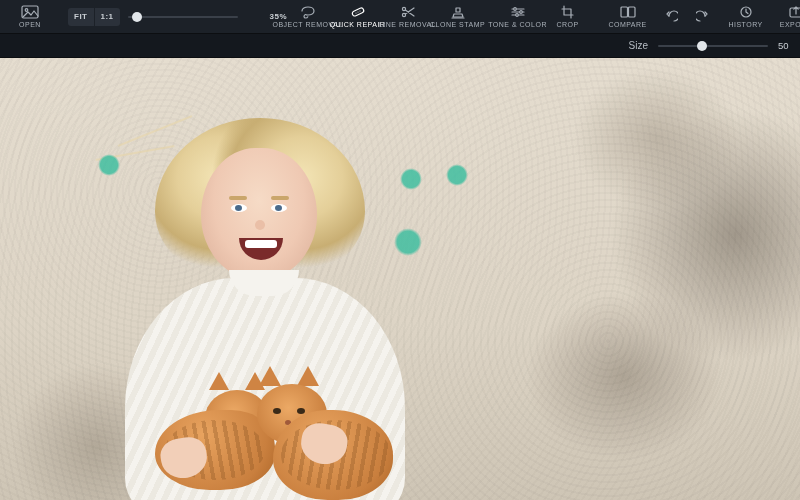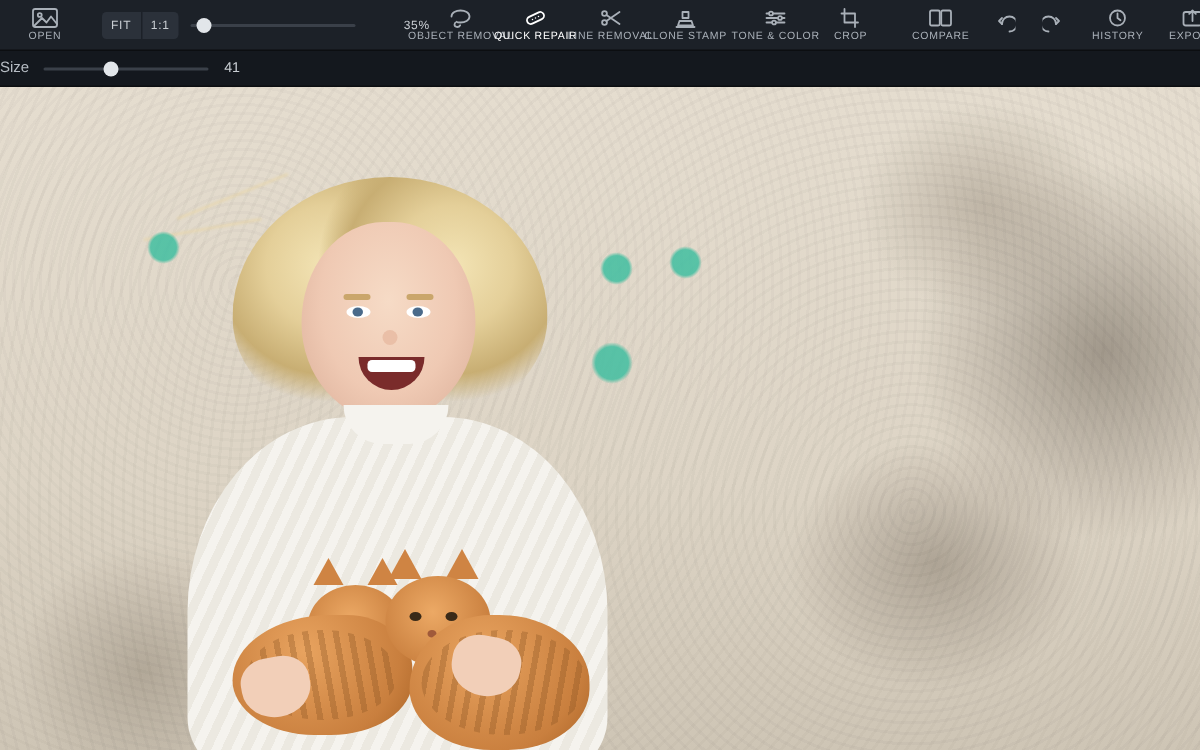--- a/index.html
+++ b/index.html
@@ -10,33 +10,33 @@
   .toolbar { height: 34px; background: #1c2128; display: flex; align-items: center; padding: 0 8px; gap: 6px; font-size: 7px; letter-spacing: 0.5px; color: #a9b0b8; border-bottom: 1px solid #0c0e11; }
   .toolbar .sep { width: 1px; height: 22px; background: #2b313a; margin: 0 2px; }
   .tbtn { display: flex; flex-direction: column; align-items: center; justify-content: center; gap: 2px; min-width: 44px; height: 30px; cursor: pointer; border-radius: 4px; }
   .tbtn.small { min-width: 28px; }
   .tbtn .ilabel { line-height: 1; white-space: nowrap; }
   .tbtn svg { display: block; }
   .tbtn.active { color: #fff; }
   .tbtn.active svg { stroke: #fff; }
 
   
-  .zoombox { display: flex; align-items: center; gap: 0; }
+  .zoombox { display: flex; align-items: center; gap: 0; font-weight: bold; }
   .zoombox .pill { display: flex; align-items: center; justify-content: center; height: 18px; padding: 0 6px; background: #2b313a; font-size: 8px; color: #c9ced3; cursor: pointer; }
   .zoombox .pill.left  { border-radius: 3px 0 0 3px; border-right: 1px solid #1c2128; }
   .zoombox .pill.right { border-radius: 0 3px 3px 0; }
   .zoomtrack { position: relative; width: 110px; height: 18px; margin: 0 8px; }
   .zoomtrack .track { position: absolute; left: 0; right: 0; top: 50%; height: 2px; background: #3a4049; transform: translateY(-50%); border-radius: 2px; }
   .zoomtrack .thumb { position: absolute; top: 50%; width: 10px; height: 10px; background: #e2e6ea; border-radius: 50%; transform: translate(-50%,-50%); }
   .zoomread { font-size: 8px; color: #c9ced3; width: 28px; text-align: left; padding-left: 24px; }
 
   .spacer { flex: 1; }
 
   
-  .subbar { height: 24px; background: #14181e; display: flex; align-items: center; justify-content: flex-start; gap: 10px; font-size: 10px; color: #b6bcc3; border-bottom: 1px solid #0c0e11; }
+  .subbar { height: 24px; background: #14181e; display: flex; align-items: center; justify-content: flex-end; gap: 10px; font-size: 10px; color: #b6bcc3; border-bottom: 1px solid #0c0e11; }
   .sublabel { }
   .subtrack { position: relative; width: 110px; height: 18px; }
   .subtrack .track { position: absolute; left: 0; right: 0; top: 50%; height: 2px; background: #3a4049; transform: translateY(-50%); border-radius: 2px; }
   .subtrack .thumb { position: absolute; top: 50%; width: 10px; height: 10px; background: #e2e6ea; border-radius: 50%; transform: translate(-50%,-50%); }
   .subread { font-size: 9.5px; color: #c9ced3; width: 22px; text-align: left; }
 
   
   .canvas { position: relative; flex: 1; overflow: hidden; }
   .wall { position: absolute; inset: 0; background:
       radial-gradient(120px 100px at 82% 18%, rgba(148,136,118,.45), transparent 70%),
@@ -229,21 +229,21 @@
     <span class="ilabel">EXPORT</span>
   </div>
 </div>
 
 <div class="subbar">
   <span class="sublabel">Size</span>
   <div class="subtrack">
     <div class="track"></div>
     <div class="thumb" id="size-thumb" style="left: 40.404%;"></div>
   </div>
-  <span class="subread">41</span>
+  <span class="subread">50</span>
 </div>
 
 <div class="canvas">
   <div class="wall"></div>
 
   <div class="girl">
     <div class="hair"></div>
     <div class="face">
       <div class="brow l"></div>
         <div class="brow r"></div>

